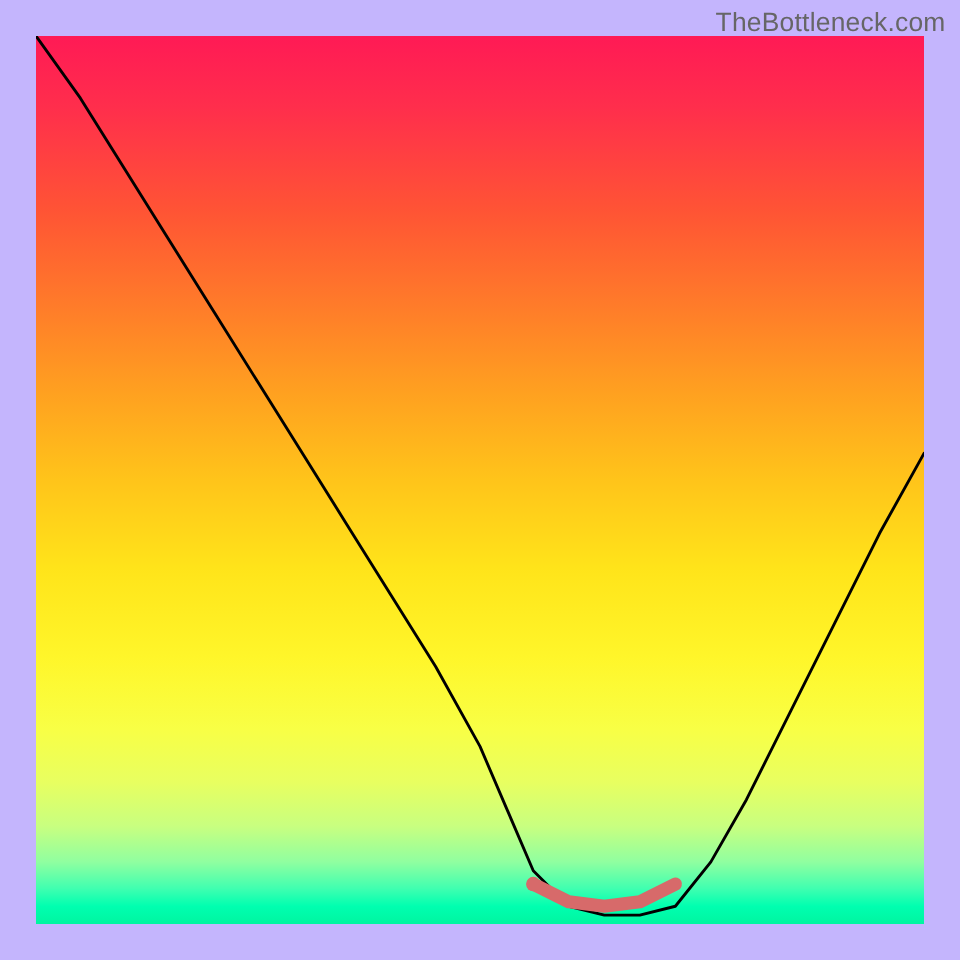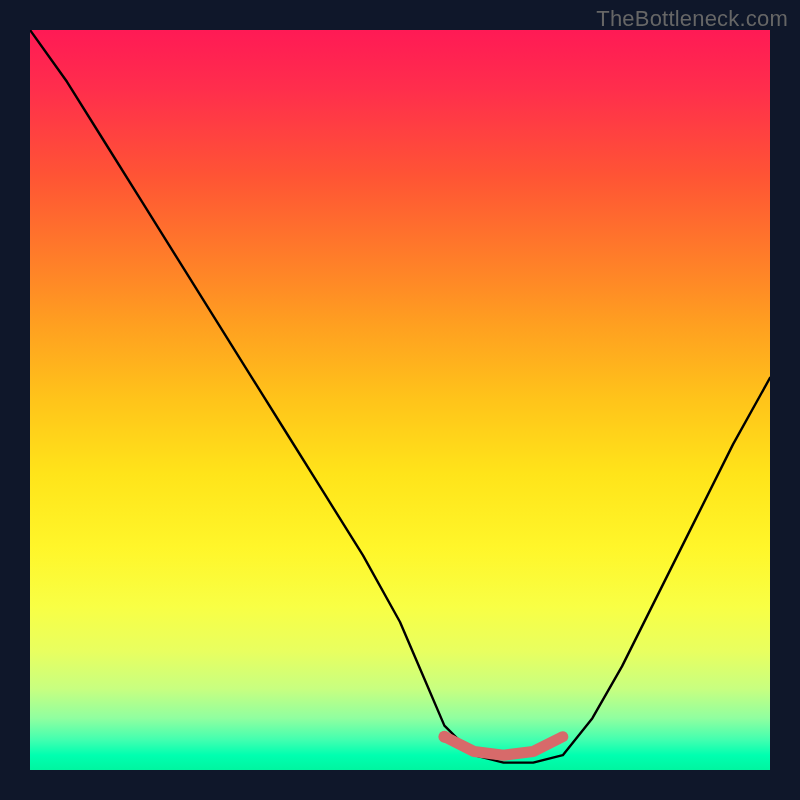--- a/index.html
+++ b/index.html
@@ -8,21 +8,21 @@
     width: 800px;
     height: 800px;
     overflow: hidden;
     background: #000;
     font-family: Arial, Helvetica, sans-serif;
   }
   .frame {
     position: relative;
     width: 800px;
     height: 800px;
-    background: #0f172a;
+    background: #c4b5fd;
   }
   .watermark {
     position: absolute;
     top: 6px;
     right: 12px;
     color: #666;
     font-size: 22px;
     font-weight: 500;
     letter-spacing: 0.2px;
     z-index: 10;

